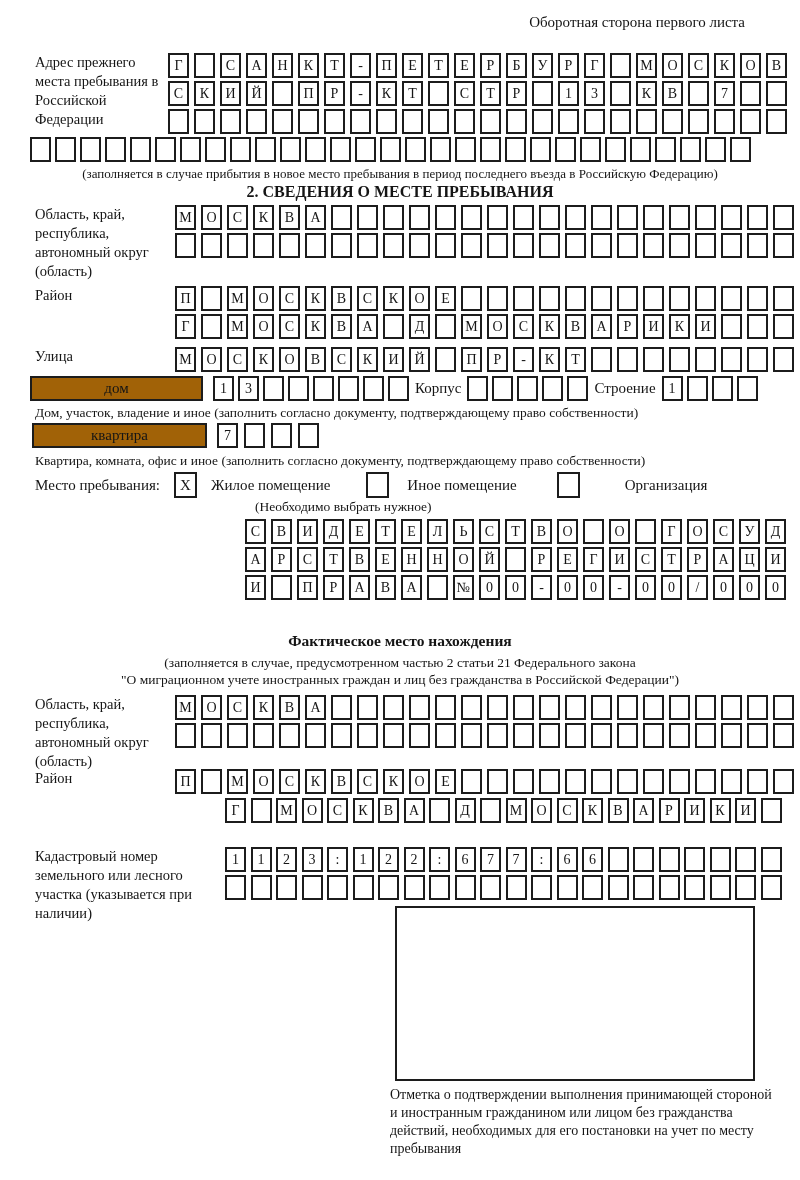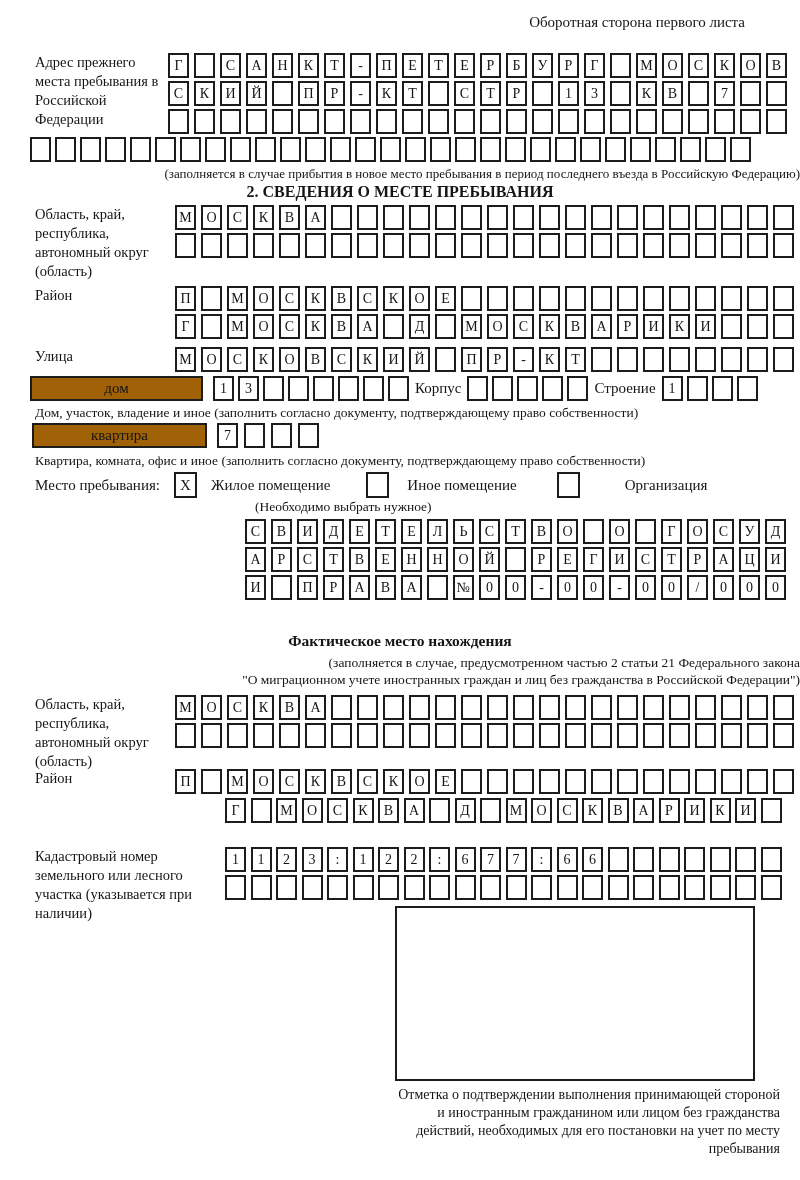--- a/index.html
+++ b/index.html
@@ -14,36 +14,36 @@
   .field-rows{margin-left:var(--lw);display:flex;flex-direction:column;gap:3px;}
   .cells{display:flex;gap:5px;}
   .cells.g4{gap:4px;}
   .cells.g45{gap:4.5px;}
   .cell{
     box-sizing:border-box;flex:0 0 21px;width:21px;height:25px;
     border:2px solid #1c1c1c;display:flex;align-items:center;justify-content:center;
     font-size:14px;background:#fff;
   }
   .overflow-row{margin:3px 0 0 30px;}
-  .note-c{margin-top:3px;text-align:right;font-size:13px;line-height:17px;}
+  .note-c{margin-top:3px;text-align:center;font-size:13px;line-height:17px;}
   .note-l{margin:3px 0 0 35px;font-size:13.5px;line-height:17px;}
   .title{margin-top:0;text-align:center;font-weight:bold;font-size:16px;line-height:19px;}
   .title2{margin-top:31px;text-align:center;font-weight:bold;font-size:15.5px;line-height:19px;}
   .inline-row{display:flex;align-items:center;margin-left:30px;}
   .widebox{
     box-sizing:border-box;height:25px;border:2px solid #1c1c1c;
     display:flex;align-items:center;justify-content:center;font-size:15px;background:#a16207;
   }
   .lbl{font-size:15px;line-height:19px;}
   .checkbox{
     box-sizing:border-box;width:23px;height:26px;border:2px solid #1c1c1c;
     display:flex;align-items:center;justify-content:center;font-size:15px;background:#fff;
   }
   .stamp-box{margin:6px 0 0 395px;width:360px;height:175px;border:2px solid #1c1c1c;box-sizing:border-box;background:#fff;}
-  .stamp-caption{margin:5px 0 0 390px;width:390px;text-align:right;font-size:14px;line-height:18px;}
+  .stamp-caption{margin:5px 0 0 390px;width:390px;text-align:left;font-size:14px;line-height:18px;}
 </style>
 </head>
 <body>
 
 <div class="hdr">Оборотная сторона первого листа</div>
 
 <div class="field" style="--lw:133px;margin-top:22px">
   <div class="field-label">Адрес прежнего места пребывания в Российской Федерации</div>
   <div class="field-rows">
     <div class="cells">

